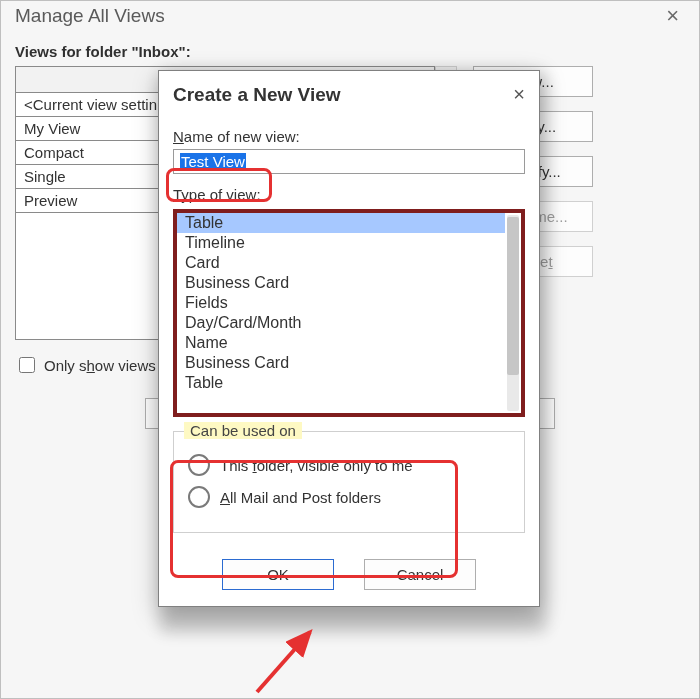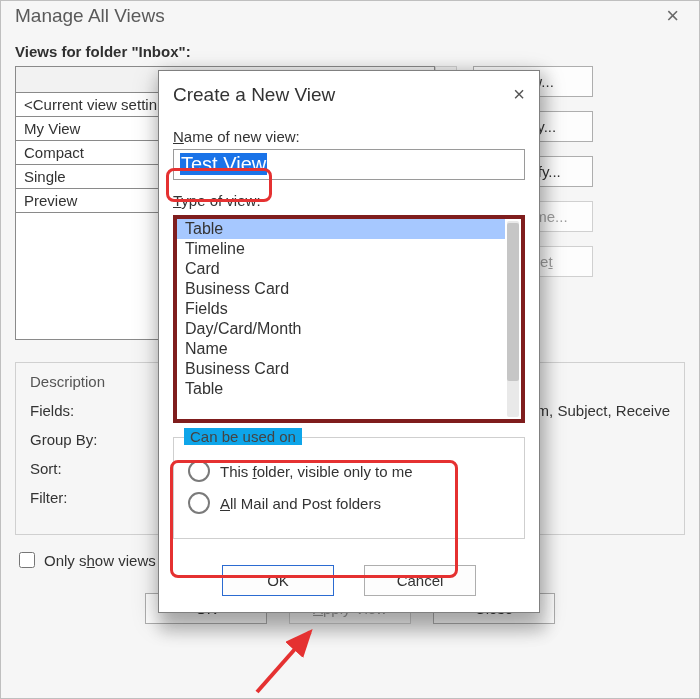--- a/index.html
+++ b/index.html
@@ -27,35 +27,35 @@
   .desc-title{color:#555}
   .only-row{margin-top:14px;display:flex;align-items:center;gap:6px}
   .only-row input{width:16px;height:16px}
   .footer{display:flex;justify-content:center;gap:22px;margin-top:22px}
   .footer .btn{width:120px}
 
   
   .shadow{position:absolute;left:160px;top:72px;width:386px;height:560px;background:#000;opacity:.18;filter:blur(8px);border-radius:3px}
   .modal{position:absolute;left:158px;top:70px;width:380px;background:#fff;border:1px solid #808080;box-shadow:0 8px 24px rgba(0,0,0,.25)}
   .modal-head{display:flex;justify-content:space-between;align-items:center;padding:12px 14px 6px 14px}
-  .modal-head h2{margin:0;font-size:19px;font-weight:400;color:#333}
+  .modal-head h2{margin:0;font-size:19px;font-weight:700;color:#333}
   .modal-head .x{font-size:20px;color:#555;cursor:default}
   .modal-body{padding:4px 14px 14px 14px}
   .fld-label{margin-top:12px;color:#333}
-  .text-input{width:100%;box-sizing:border-box;border:1px solid #9a9a9a;padding:3px 6px;font-size:20px;margin-top:4px}
+  .text-input{width:100%;box-sizing:border-box;border:1px solid #9a9a9a;padding:3px 6px;font-size:15px;margin-top:4px}
   .text-input .sel{background:#1a73e8;color:#fff;padding:0 1px}
   .hl-red{position:absolute;border:3px solid #e53131;border-radius:8px;pointer-events:none}
   .type-list{margin-top:6px;border:4px solid #7f1d1d;height:200px;overflow:hidden;position:relative;background:#fff}
   .type-list .items{position:absolute;inset:0;right:16px;overflow:hidden}
   .type-item{padding:1px 8px;font-size:16px;color:#333;cursor:default}
   .type-item.selected{background:#a6c8ff}
   .type-list .vscroll{position:absolute;top:2px;right:2px;bottom:2px;width:12px;background:#e9e9e9;border-radius:2px}
   .type-list .vscroll .thumb{position:absolute;left:0;right:0;top:2px;height:158px;background:#c6c6c6;border-radius:2px}
   .group{border:1px solid #cfcfcf;margin-top:14px;padding:16px 14px 14px 14px;position:relative}
-  .group .legend{position:absolute;top:-10px;left:10px;background:#0ea5e9;padding:0 6px;color:#444}
+  .group .legend{position:absolute;top:-10px;left:10px;background:#fef9c3;padding:0 6px;color:#444}
   .radio-row{display:flex;align-items:center;gap:10px;margin:6px 0 10px 0}
   .radio{width:18px;height:18px;border:2px solid #7a7a7a;border-radius:50%;position:relative;flex:0 0 18px}
   .radio.checked{border-color:#0b66d0}
   .radio.checked::after{content:"";position:absolute;inset:3px;background:#0b66d0;border-radius:50%}
   .modal-foot{display:flex;justify-content:center;gap:30px;padding:12px 0 16px 0}
   .modal-foot .btn{width:110px}
   .modal-foot .btn.primary{border:1.5px solid #2b6bd1}
 
   
   .arrow-annot{position:absolute;left:252px;top:654px;width:70px;height:40px;pointer-events:none}
@@ -108,36 +108,20 @@
       </div>
       <div class="side-btns">
         <div class="btn"><u class="faux">N</u><span>ew...</span></div>
         <div class="btn"><u class="faux">C</u>opy...</div>
         <div class="btn"><u class="faux">M</u>odify...</div>
         <div class="btn disabled"><u class="faux">R</u>ename...</div>
         <div class="btn disabled">Rese<u class="faux">t</u></div>
       </div>
     </div>
 
-    <div class="desc">
-      <div class="desc-title">Description</div>
-      <div class="desc-row">
-        <span class="lbl">Fields:</span>
-        <span style="margin-left:auto">m, Subject, Receive</span>
-      </div>
-      <div class="desc-row">
-          <span class="lbl">Group By:</span>
-        </div>
-      <div class="desc-row">
-          <span class="lbl">Sort:</span>
-        </div>
-      <div class="desc-row">
-          <span class="lbl">Filter:</span>
-        </div>
-    </div>
 
     <label class="only-row">
       <input type="checkbox" style="">
       <span>Only s<u class="faux">h</u>ow views created for this folder</span>
     </label>
 
     <div class="footer">
       <div class="btn">OK</div>
       <div class="btn disabled"><u class="faux">A</u>pply View</div>
       <div class="btn">Close</div>

